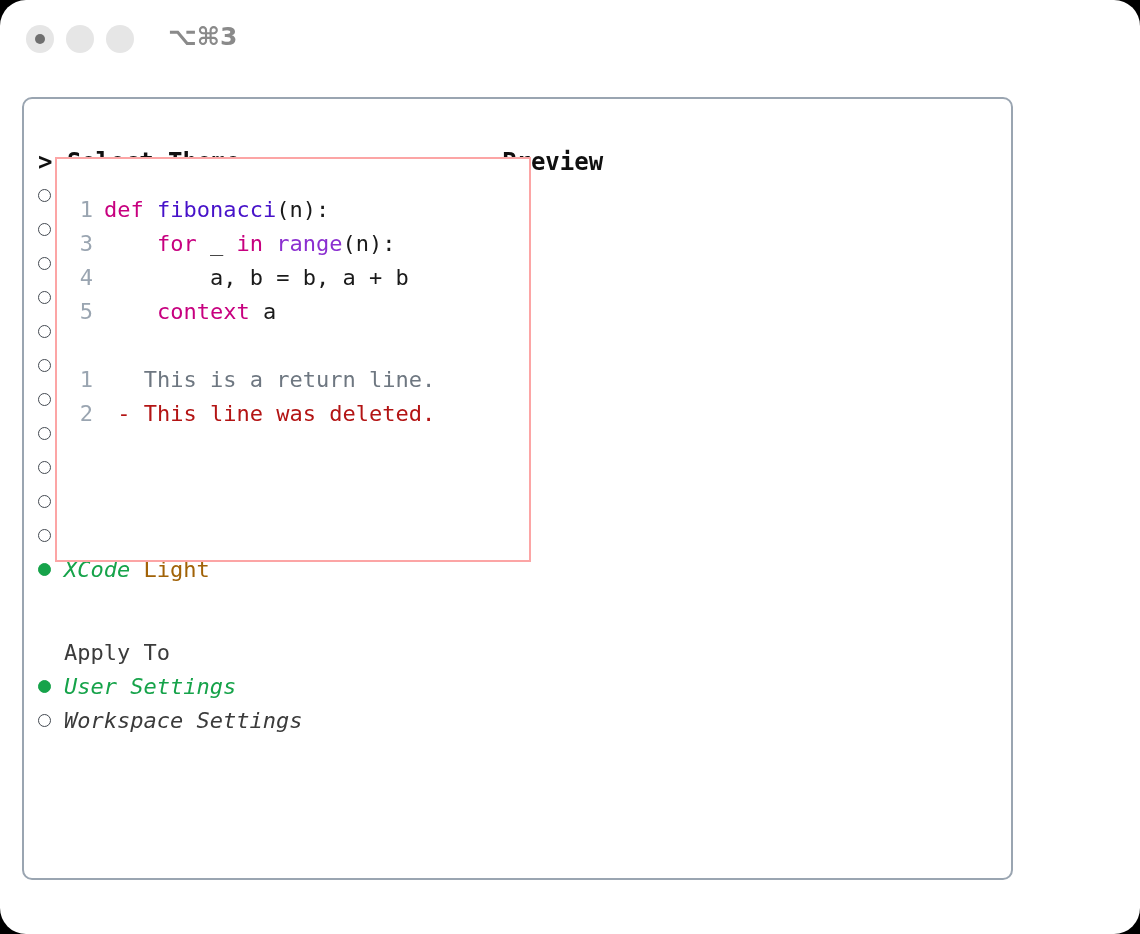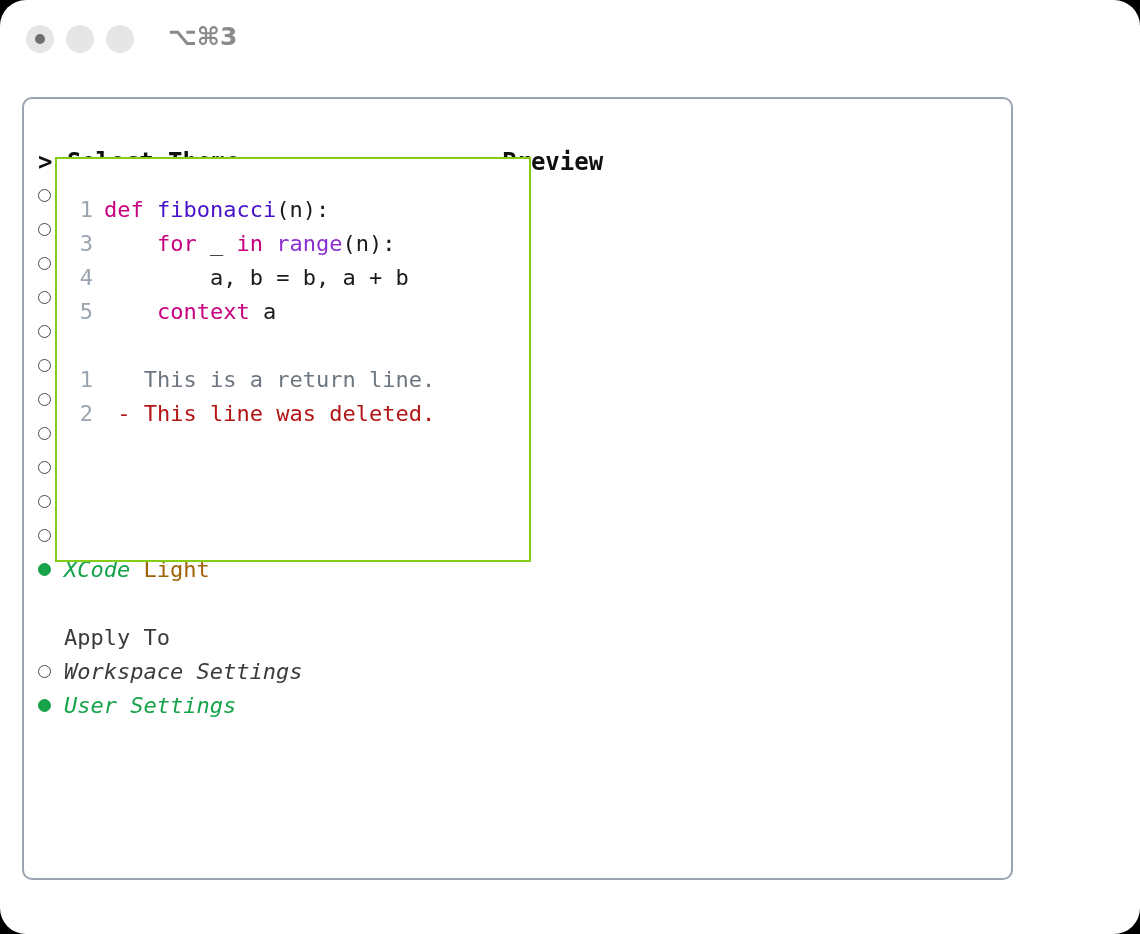--- a/index.html
+++ b/index.html
@@ -113,20 +113,21 @@
   .opt-name { color: #3b3b3b; font-style: italic; }
   .opt-row.selected .opt-name { color: #16a34a; }
   .opt-tag { color: #a16207; }
 
   .apply-head {
     font-size: 22px;
     line-height: 34px;
     color: #3b3b3b;
     white-space: pre;
     padding-left: 26px;
+    margin-top: 15px;
   }
   .spacer-row { height: 34px; }
 
   .hint {
     font-size: 21px;
     line-height: 34px;
     color: #9aa5b1;
     width: 400px;
   }
 
@@ -142,21 +143,21 @@
     font-weight: bold;
     color: #101010;
     line-height: 34px;
   }
   .preview-box {
     position: absolute;
     left: 31px;
     top: 58px;
     width: 476px;
     height: 405px;
-    border: 2px solid #84cc16;
+    border: 2px solid #fca5a5;
     box-sizing: border-box;
     background: #ffffff;
   }
   .code-area {
     position: absolute;
     left: 10px;
     top: 34px;
     right: 6px;
   }
   .code-line {
@@ -212,22 +213,22 @@
           <div class="opt-row"><span class="opt-marker"><span class="marker-glyph"></span></span><span class="opt-name">Default Light</span><span class="opt-tag"> Light</span></div>
           <div class="opt-row"><span class="opt-marker"><span class="marker-glyph"></span></span><span class="opt-name">GitHub Light</span><span class="opt-tag"> Light</span></div>
           <div class="opt-row"><span class="opt-marker"><span class="marker-glyph"></span></span><span class="opt-name">Google Code</span><span class="opt-tag"> Light</span></div>
           <div class="opt-row selected"><span class="opt-marker"><span class="marker-glyph filled"></span></span><span class="opt-name">XCode</span><span class="opt-tag"> Light</span></div>
         </div>
 
       <div class="spacer-row"></div>
 
       <div class="apply-head">Apply To</div>
       <div id="apply-list">
+          <div class="opt-row selected"><span class="opt-marker"><span class="marker-glyph filled"></span></span><span class="opt-name">User Settings</span></div>
           <div class="opt-row"><span class="opt-marker"><span class="marker-glyph"></span></span><span class="opt-name">Workspace Settings</span></div>
-          <div class="opt-row selected"><span class="opt-marker"><span class="marker-glyph filled"></span></span><span class="opt-name">User Settings</span></div>
         </div>
 
       <div class="spacer-row"></div>
 
     </div>
 
     <div class="right-col">
       <div class="preview-title">Preview</div>
     </div>
 

